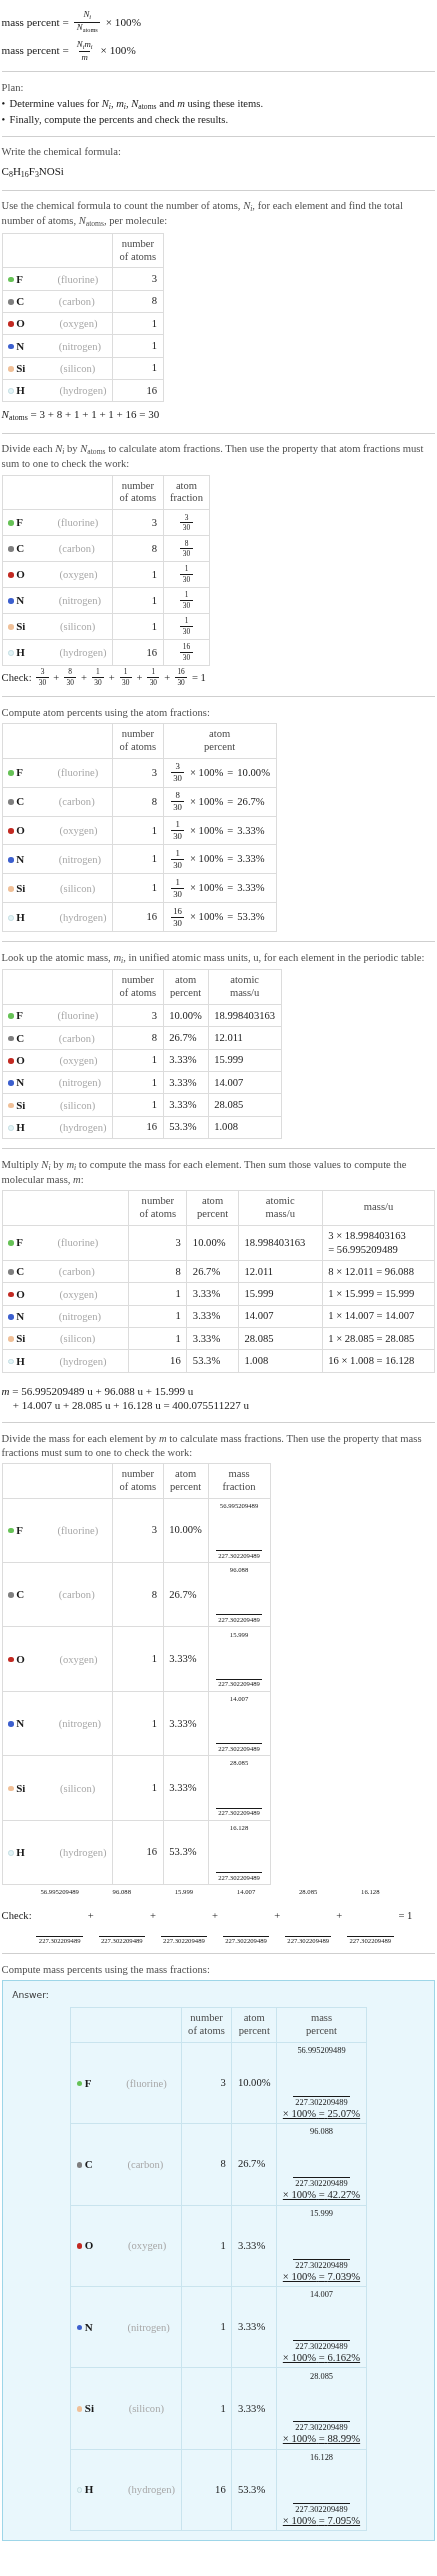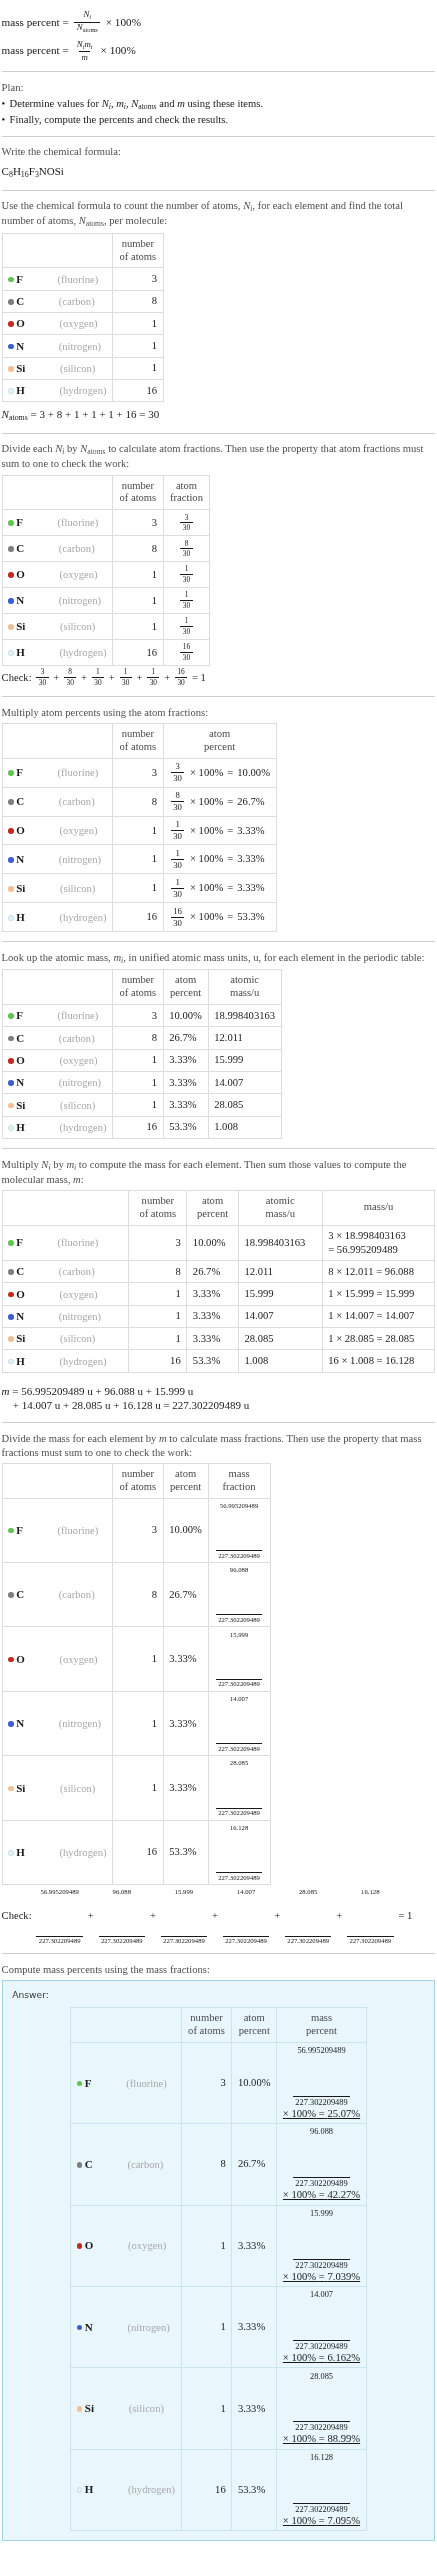--- a/index.html
+++ b/index.html
@@ -355,21 +355,21 @@
           <span class="num">16</span>
           <span class="den">30</span>
         </span>
       <span>= 1</span>
     </div>
   </div>
 
   <hr class="hr">
 
   <div class="section">
-    <div class="prompt">Multiply atom percents using the atom fractions:</div>
+    <div class="prompt">Compute atom percents using the atom fractions:</div>
 
     <table class="grid">
       <tbody>
           <tr>
         <th class="blank" style="min-width:94px"></th>
         <th>
           <div>number</div>
           <div>of atoms</div>
         </th>
         <th>
@@ -605,21 +605,21 @@
         <td class="num">16</td>
         <td class="lft">53.3%</td>
         <td class="lft">1.008</td>
         <td class="lft">16 × 1.008 = 16.128</td>
       </tr>
     </tbody>
       </table>
 
     <div class="eqblock" style="margin-top:11.2px">
       <div><span class="it">m</span> <span>= 56.995209489 u + 96.088 u + 15.999 u</span></div>
-      <div class="l2">+ 14.007 u + 28.085 u + 16.128 u = 227.302209489 u</div>
+      <div class="l2">+ 14.007 u + 28.085 u + 16.128 u = 400.075511227 u</div>
     </div>
   </div>
 
   <hr class="hr">
 
   <div class="section">
     <div class="prompt">
       <span>Divide the mass for each element by </span><span class="it">m</span><span> to calculate mass fractions. Then use the property that mass fractions must sum to one to check the work:</span>
     </div>
 

